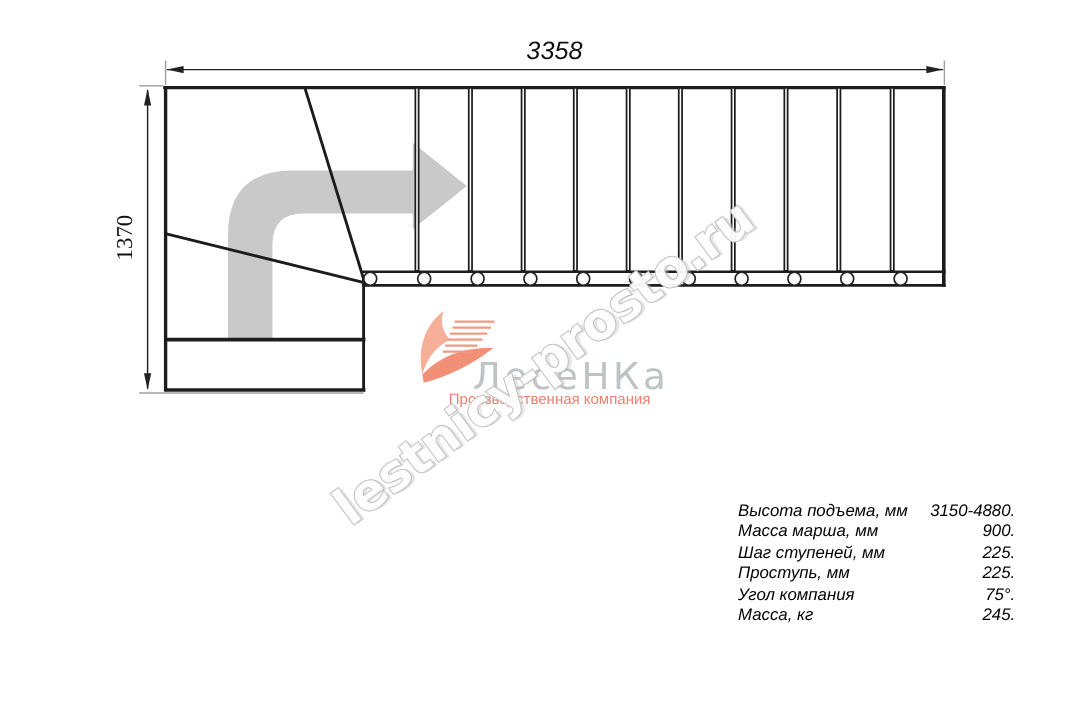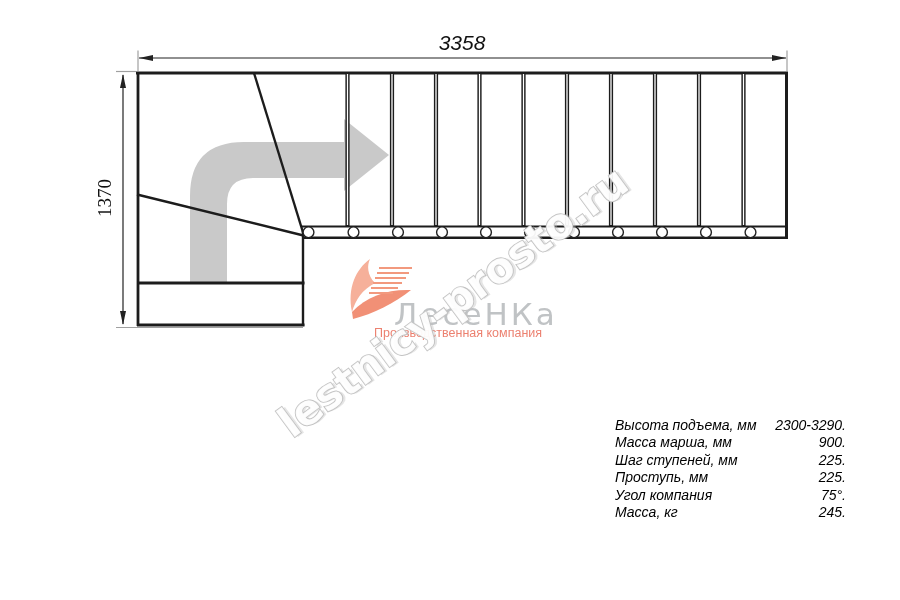--- a/index.html
+++ b/index.html
@@ -147,21 +147,21 @@
     </svg>
     <div class="logo-brand">ЛесеНКа</div>
     <div class="logo-tagline">Производственная компания</div>
   </div>
 
   <div class="watermark">lestnicy-prosto.ru</div>
 
   <div class="specs">
     <div class="spec-row">
       <span class="spec-label">Высота подъема, мм</span>
-      <span class="spec-value">2300-3290.</span>
+      <span class="spec-value">3150-4880.</span>
     </div>
     <div class="spec-row">
       <span class="spec-label">Масса марша, мм</span>
       <span class="spec-value">900.</span>
     </div>
     <div class="spec-row">
       <span class="spec-label">Шаг ступеней, мм</span>
       <span class="spec-value">225.</span>
     </div>
     <div class="spec-row">

